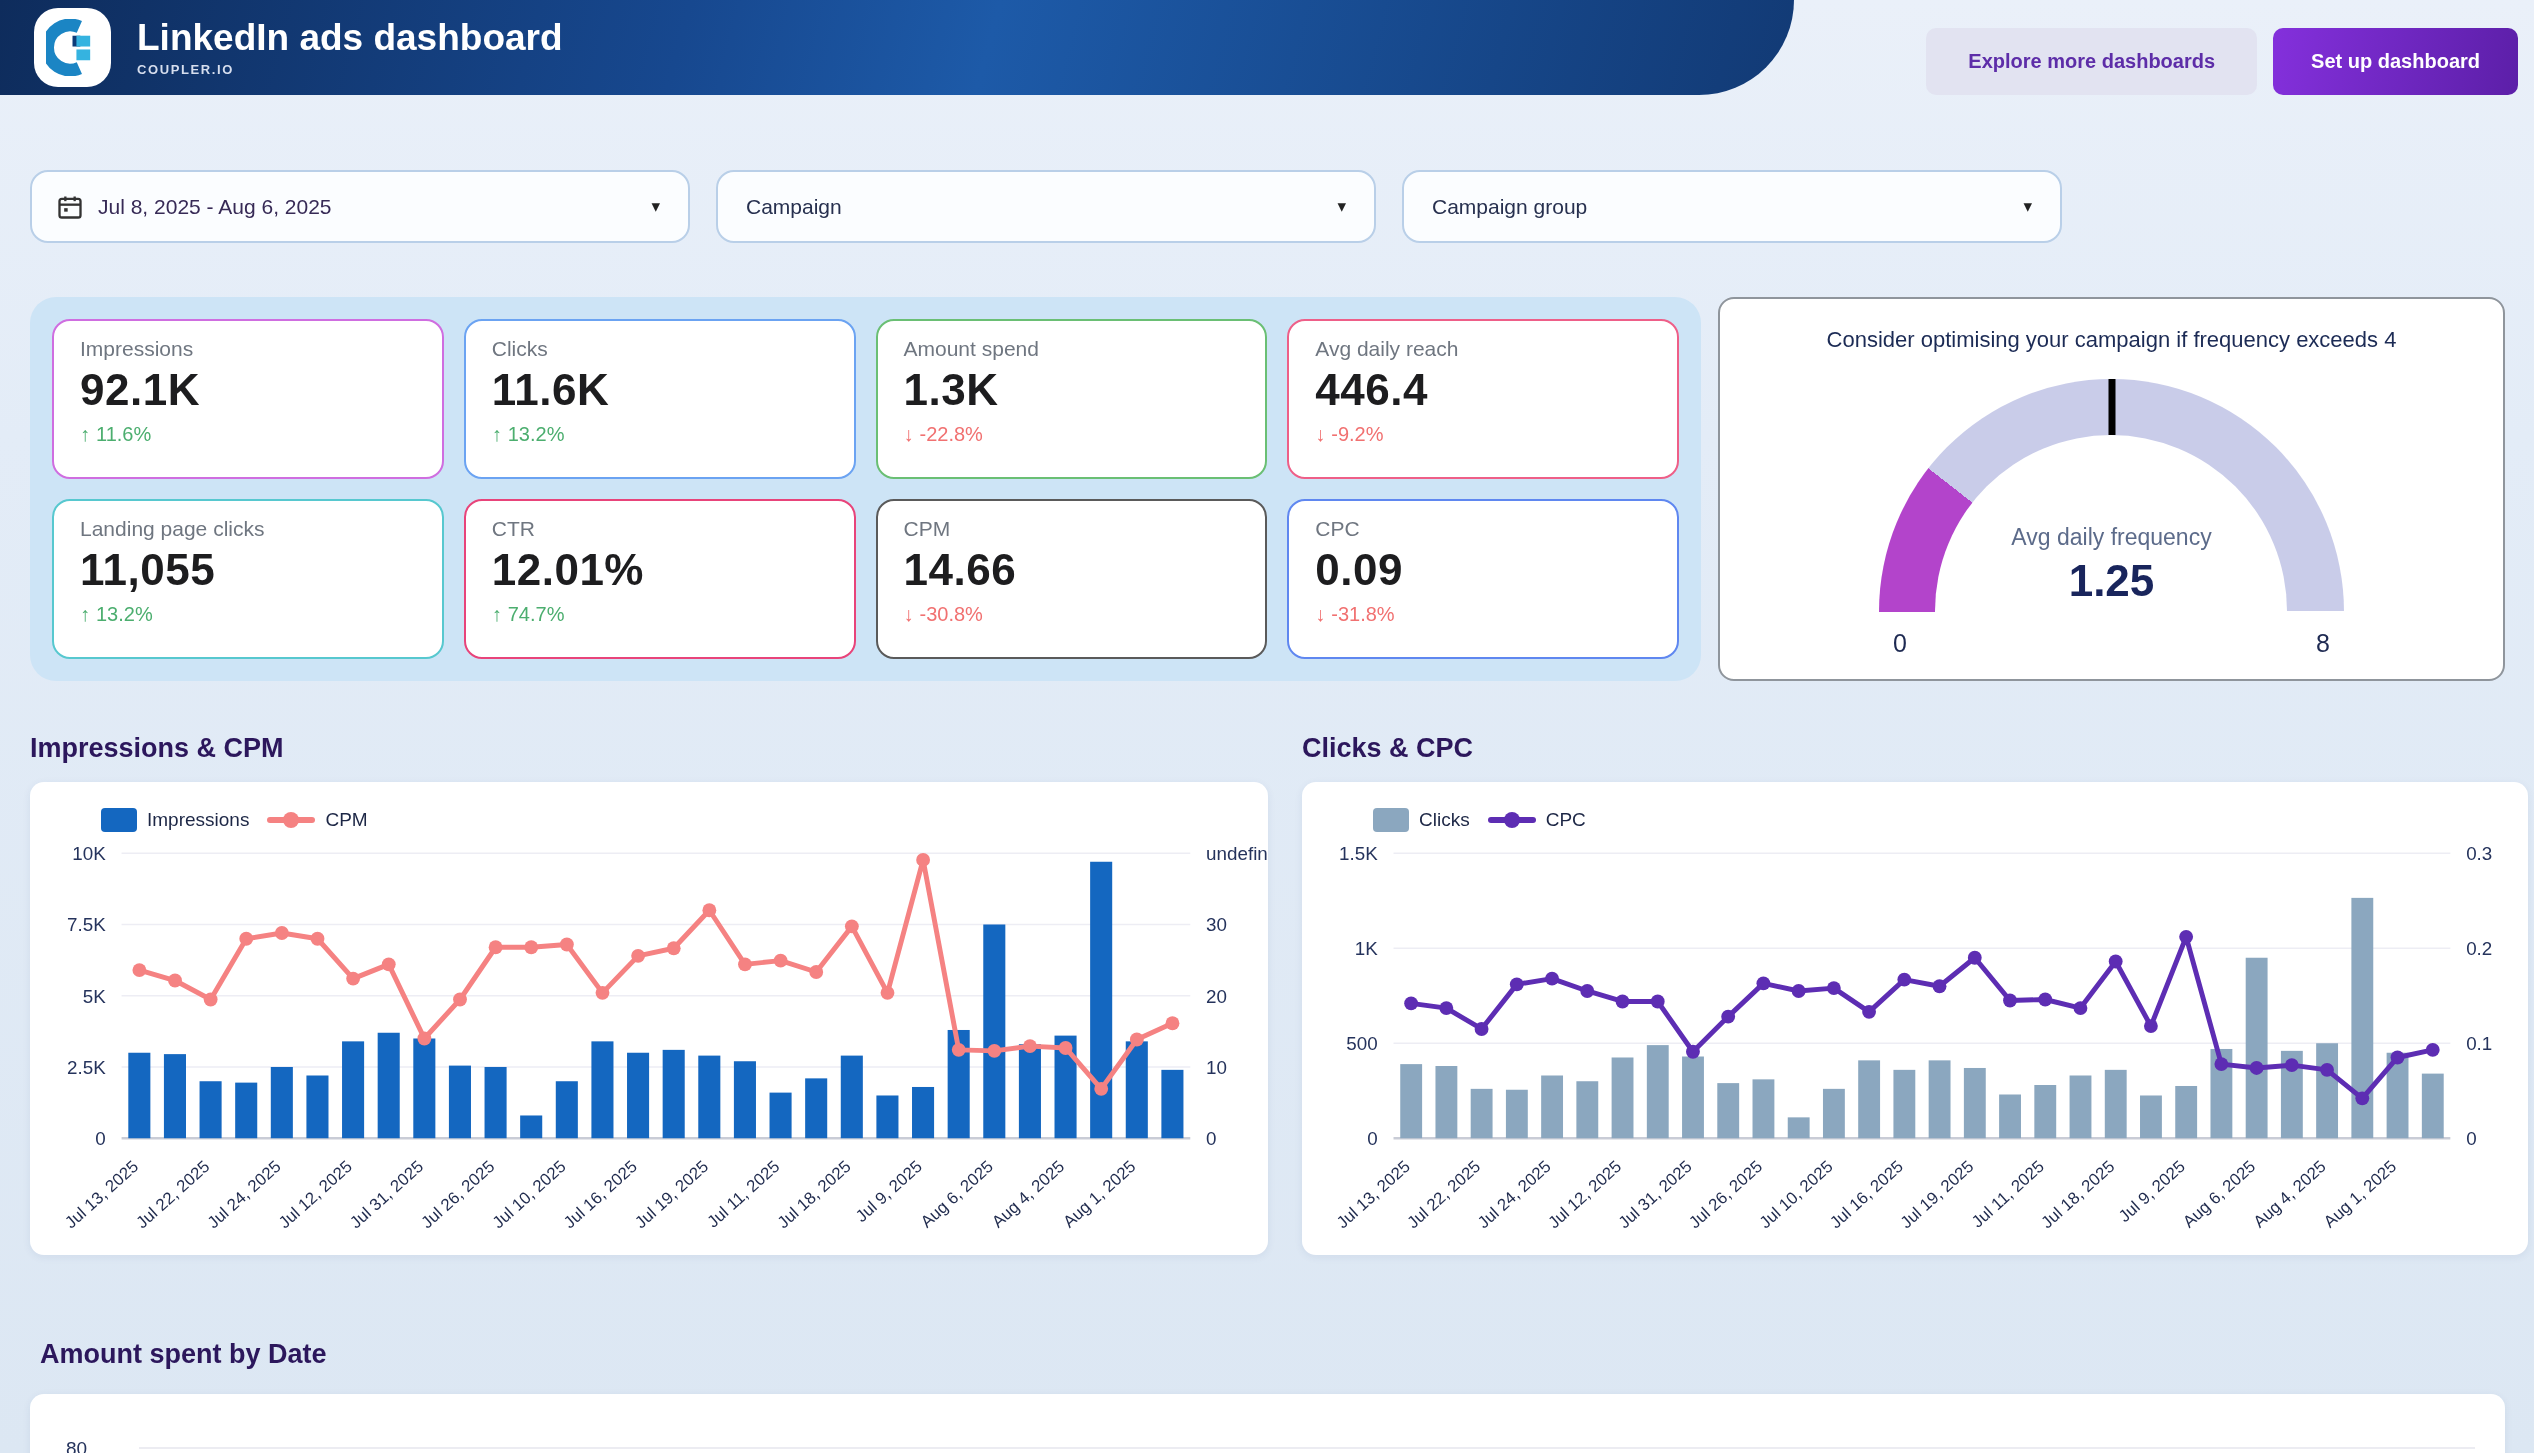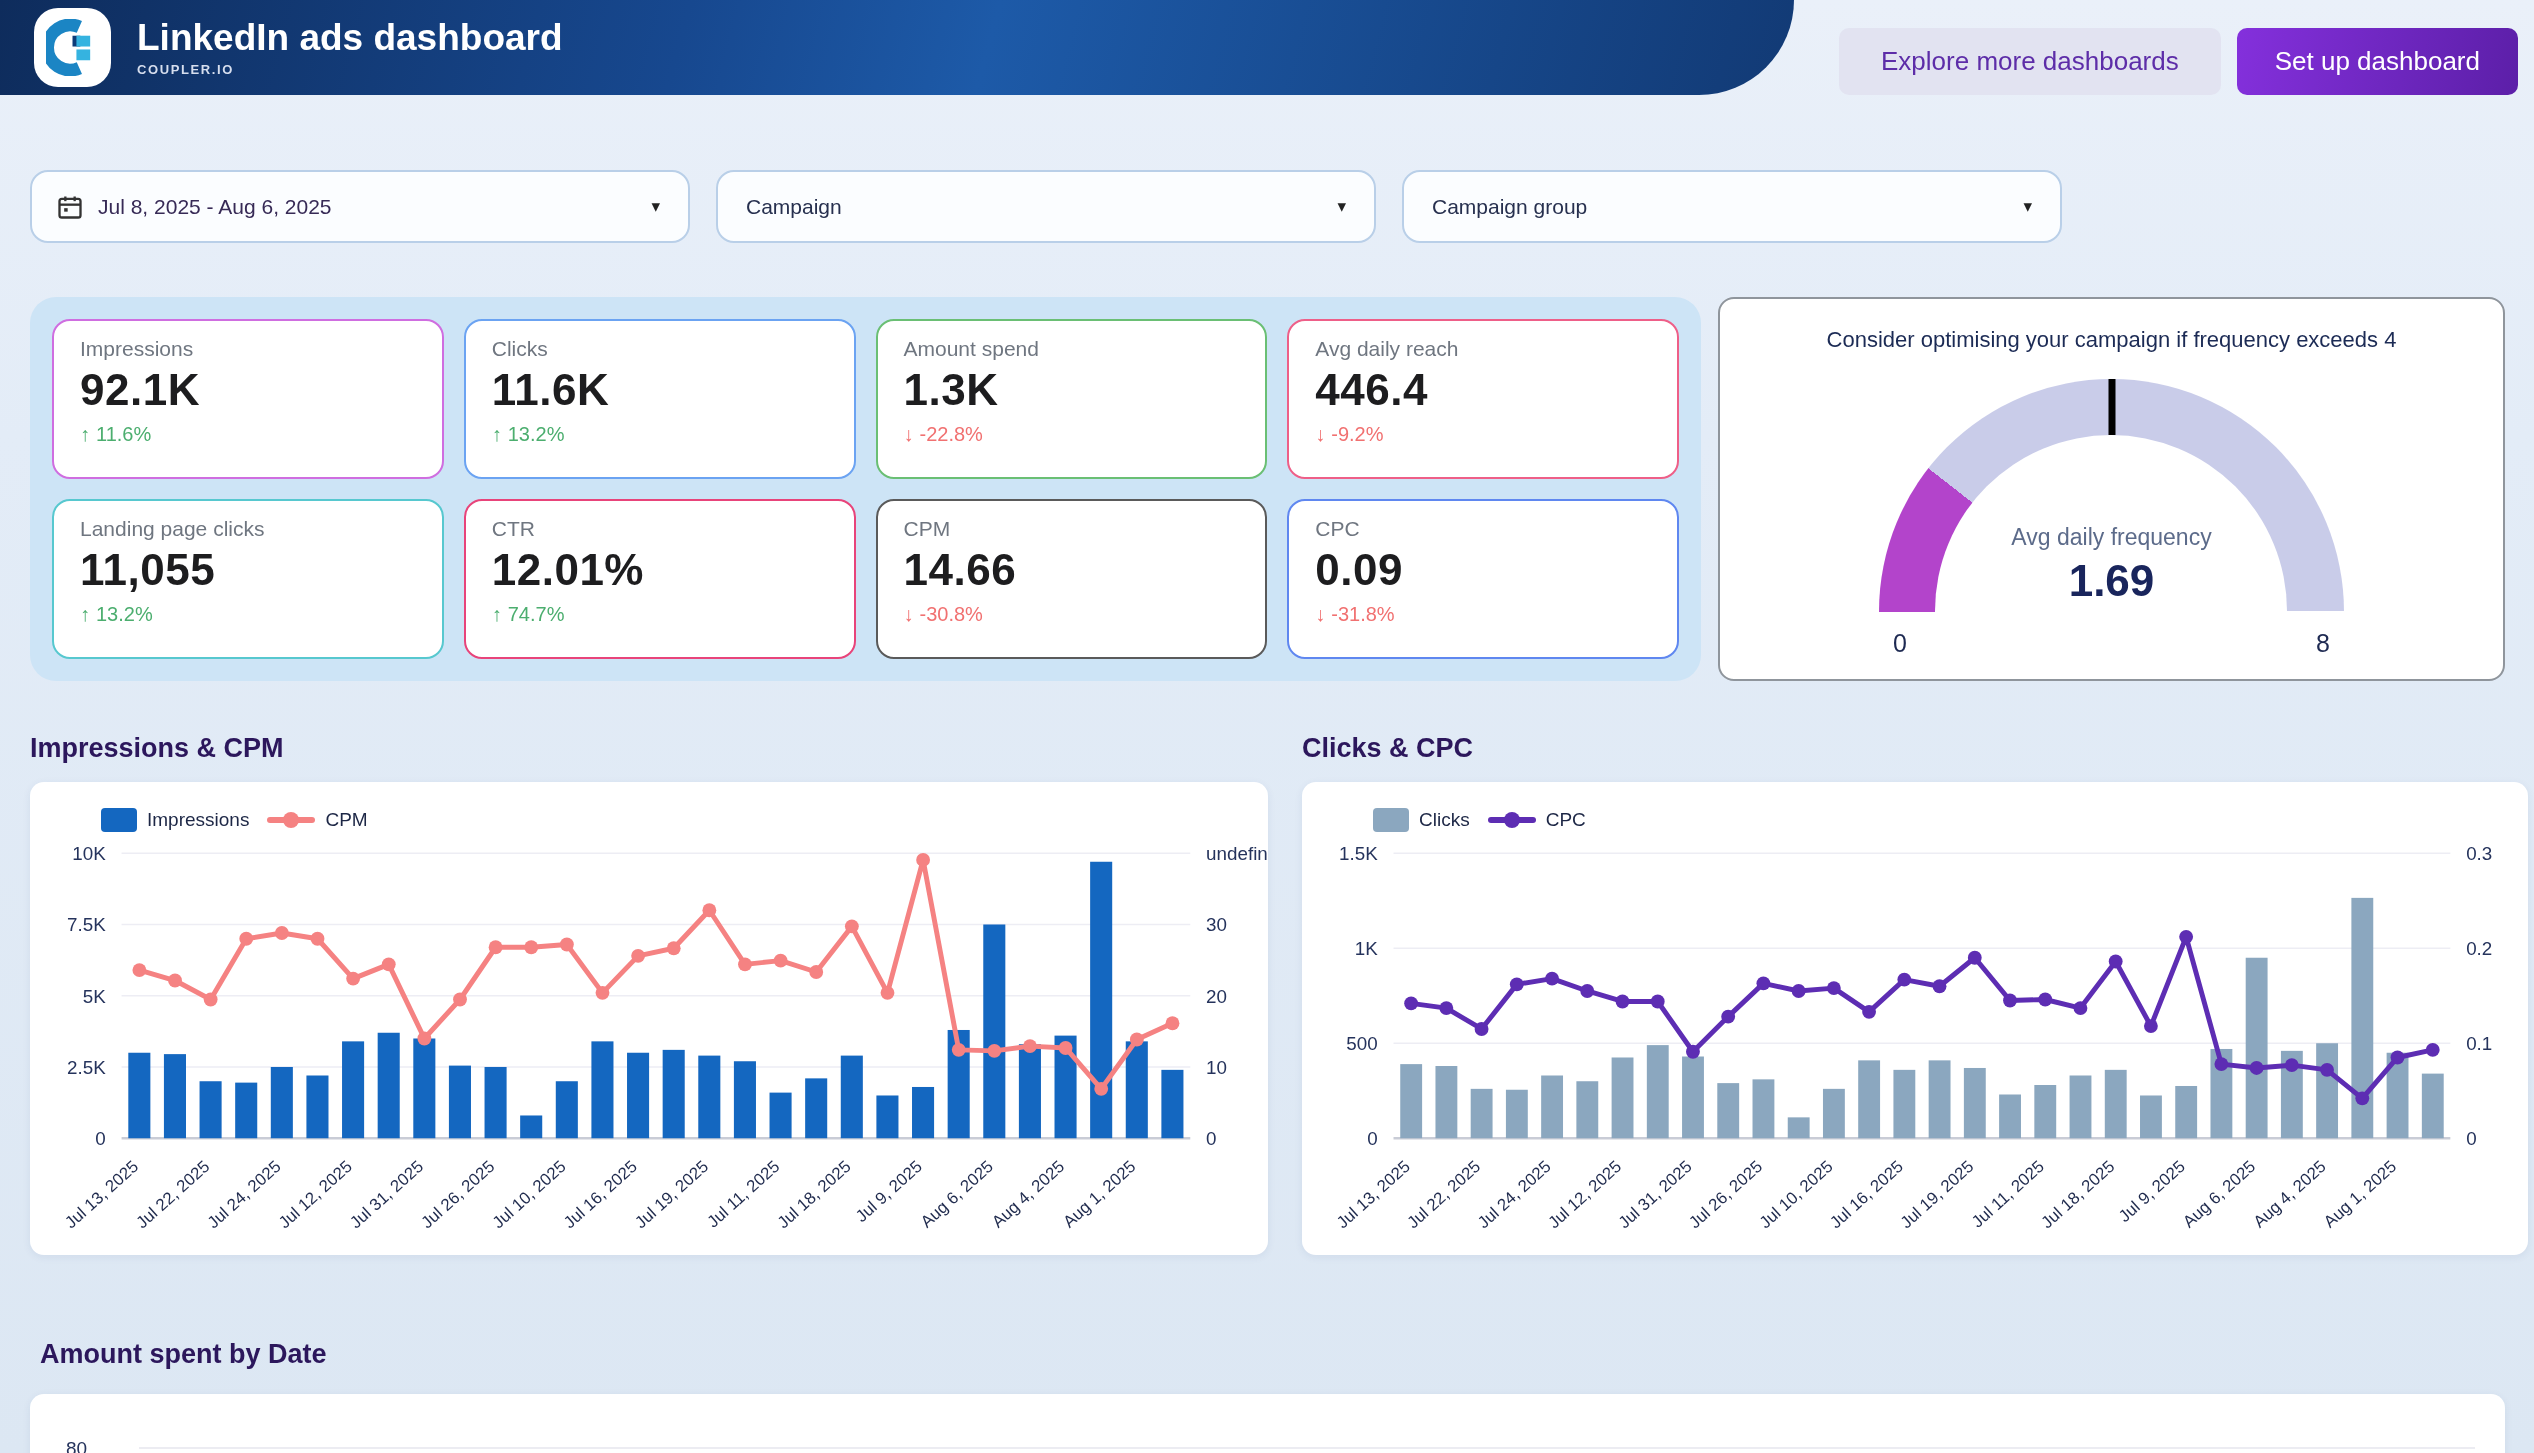--- a/index.html
+++ b/index.html
@@ -17,21 +17,21 @@
   }
   .logo-box{
     width:77px;height:79px;background:#ffffff;border-radius:24px;
     margin-left:34px;display:flex;align-items:center;justify-content:center;
     flex:0 0 auto;
   }
   .header-text{margin-left:26px;display:flex;flex-direction:column;}
   .header-title{color:#ffffff;font-size:37px;font-weight:bold;line-height:1.1;}
   .header-sub{color:#d6deee;font-size:13px;font-weight:bold;letter-spacing:1.6px;margin-top:4px;}
   .header-actions{position:absolute;top:28px;right:16px;display:flex;gap:16px;}
-  .btn{border:none;border-radius:10px;height:67px;font-family:inherit;font-weight:normal;font-size:26px;cursor:pointer;}
+  .btn{border:none;border-radius:10px;height:67px;font-family:inherit;font-weight:bold;font-size:20px;cursor:pointer;}
   .btn-light{background:#e2e3f1;color:#5d2da8;padding:0 42px;}
   .btn-primary{background:linear-gradient(100deg,#8430dc 0%,#5c1fa8 100%);color:#ffffff;padding:0 38px;}
   
   .filters{position:absolute;left:30px;top:170px;display:flex;gap:26px;}
   .select{
     width:660px;height:73px;background:#fbfdff;border:2px solid #b9cfe8;border-radius:18px;
     display:flex;align-items:center;position:relative;box-sizing:border-box;
     font-size:21px;color:#27304f;cursor:pointer;
   }
   .select .sel-label{margin-left:28px;}
@@ -213,21 +213,21 @@
 
 <div class="gauge-card">
   <div class="gauge-note">Consider optimising your campaign if frequency exceeds 4</div>
   <div class="gauge-wrap">
     <div class="gauge-arc">
       <div class="disc" id="gauge-disc" style="background: conic-gradient(from 270deg, rgb(179, 68, 203) 0deg, rgb(179, 68, 203) 38.025deg, rgb(201, 204, 233) 38.025deg, rgb(201, 204, 233) 180deg, transparent 180deg, transparent 360deg);"></div>
       <div class="hole"></div>
       <div class="gauge-tick"></div>
     </div>
     <div class="gauge-center-label">Avg daily frequency</div>
-    <div class="gauge-value">1.69</div>
+    <div class="gauge-value">1.25</div>
     <div class="gauge-min">0</div>
     <div class="gauge-max">8</div>
   </div>
 </div>
 
 <div class="section-title" style="left:30px;top:733px;">Impressions &amp; CPM</div>
 <div class="chart-card" style="left:30px;top:782px;width:1238px;height:473px;">
   <div class="legend">
     <span class="leg-item">
       <span class="swatch" id="leg-imp-swatch" style="background: rgb(20, 103, 192);"></span>

